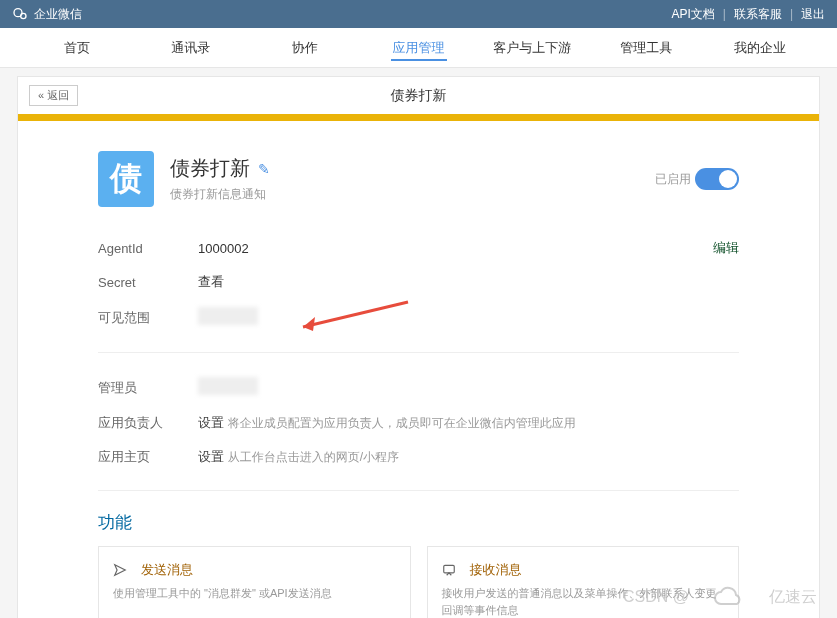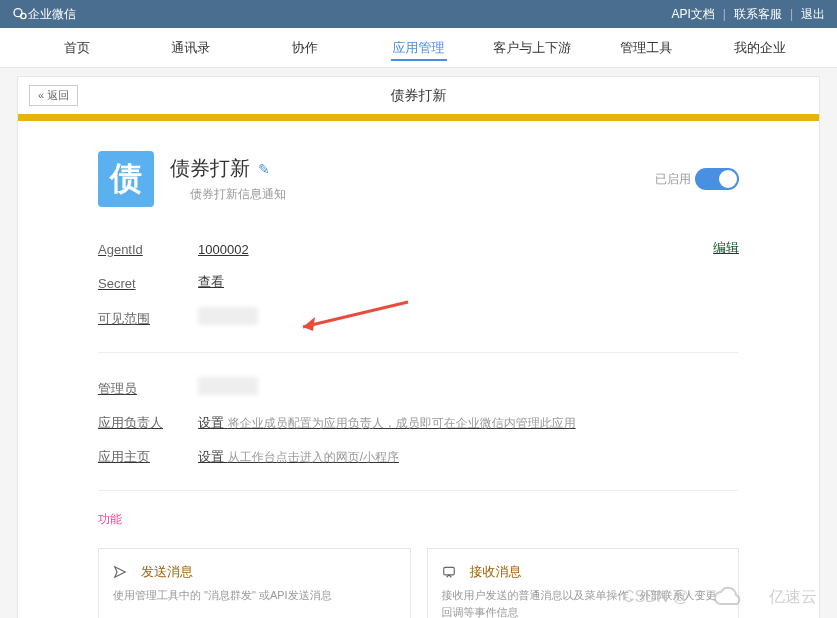--- a/index.html
+++ b/index.html
@@ -1,51 +1,51 @@
 <!DOCTYPE html>
 <html><head>
   <meta charset="utf-8">
   <style>
     * { margin: 0; padding: 0; box-sizing: border-box; }
     body { font-family: -apple-system, "Microsoft YaHei", sans-serif; font-size: 13px; color: #333; background: #f5f5f5; width: 837px; height: 618px; overflow: hidden; position: relative; }
     .top-bar { background: #4a6e8f; color: #fff; height: 28px; display: flex; align-items: center; padding: 0 12px; justify-content: space-between; font-size: 12px; }
-    .top-left { display: flex; align-items: center; }
+    .top-left { display: flex; align-items: center; gap: 6px; }
     .top-left svg { width: 16px; height: 16px; }
     .top-right { display: flex; align-items: center; gap: 4px; }
     .top-right span { cursor: pointer; }
     .divider-v { opacity: 0.5; margin: 0 4px; }
     .main-nav { background: #fff; height: 40px; display: flex; align-items: center; border-bottom: 1px solid #e6e6e6; padding: 0 20px; }
     .nav-item { flex: 1; text-align: center; color: #333; cursor: pointer; height: 26px; display: flex; align-items: center; justify-content: center; position: relative; }
     .nav-item.active { color: #4a90e2; }
     .nav-item.active::after { content: ''; position: absolute; bottom: 0; left: 50%; transform: translateX(-50%); width: 56px; height: 2px; background: #4a90e2; }
     .content-wrap { padding: 8px 17px; }
     .panel { background: #fff; border: 1px solid #e6e6e6; min-height: 540px; position: relative; }
     .panel-header { height: 44px; display: flex; align-items: center; position: relative; border-bottom: 7px solid #eab308; }
     .back-btn { position: absolute; left: 11px; border: 1px solid #ccc; color: #666; padding: 2px 8px; font-size: 11px; background: #fff; cursor: pointer; }
     .panel-title { width: 100%; text-align: center; font-size: 14px; color: #333; }
     .app-head { display: flex; align-items: center; padding: 30px 80px 24px 80px; }
     .app-icon { width: 56px; height: 56px; background: #5bb0f0; border-radius: 4px; display: flex; align-items: center; justify-content: center; color: #fff; font-size: 32px; font-weight: bold; margin-right: 16px; }
     .app-meta { flex: 1; }
     .app-name-row { display: flex; align-items: center; gap: 8px; }
     .app-name { font-size: 20px; color: #333; }
     .pencil { color: #4a90e2; font-size: 14px; cursor: pointer; }
-    .app-desc { color: #999; font-size: 12px; margin-top: 4px; margin-left: 20px; }
+    .app-desc { color: #999; font-size: 12px; margin-top: 4px; }
     .enable-box { display: flex; align-items: center; gap: 4px; color: #999; font-size: 12px; }
     .toggle { width: 44px; height: 22px; background: #4a90e2; border-radius: 11px; position: relative; cursor: pointer; }
     .toggle::after { content: ''; position: absolute; right: 2px; top: 2px; width: 18px; height: 18px; background: #fff; border-radius: 50%; }
     .info-section { padding: 0 80px; }
-    .info-row { display: flex; align-items: flex-end; padding: 8px 0; font-size: 13px; text-decoration: underline; }
+    .info-row { display: flex; align-items: center; padding: 8px 0; font-size: 13px; }
     .info-label { width: 100px; color: #666; }
     .info-value { flex: 1; color: #333; }
     .link { color: #404040; cursor: pointer; }
     .edit-link { color: #14532d; cursor: pointer; }
     .hint { color: #999; font-size: 12px; margin-left: 0; }
     .blur-box { display: inline-block; width: 60px; height: 18px; background: #eee; filter: blur(2px); }
     .hr { border: none; border-top: 1px solid #eee; margin: 16px 0; }
-    .section-title { padding: 0 80px; color: #ec4899; font-size: 12px; margin-top: 20px; margin-bottom: 20px; }
+    .section-title { padding: 0 80px; color: #0369a1; font-size: 17px; margin-top: 20px; margin-bottom: 12px; }
     .cards { display: flex; gap: 16px; padding: 0 80px; }
     .card { border: 1px solid #e6e6e6; padding: 14px; flex: 1; }
     .card-head { display: flex; align-items: center; gap: 14px; margin-bottom: 6px; color: #a16207; font-size: 13px; }
     .card-desc { color: #999; font-size: 11px; line-height: 1.5; min-height: 34px; }
     .arrow { position: absolute; left: 275px; top: 220px; pointer-events: none; }
     .watermark { position: absolute; right: 20px; bottom: 10px; color: #bbb; font-size: 16px; display: flex; align-items: center; gap: 24px; opacity: 0.7; }
     .watermark svg { width: 32px; height: 22px; }
   </style>
 </head>
 <body>

